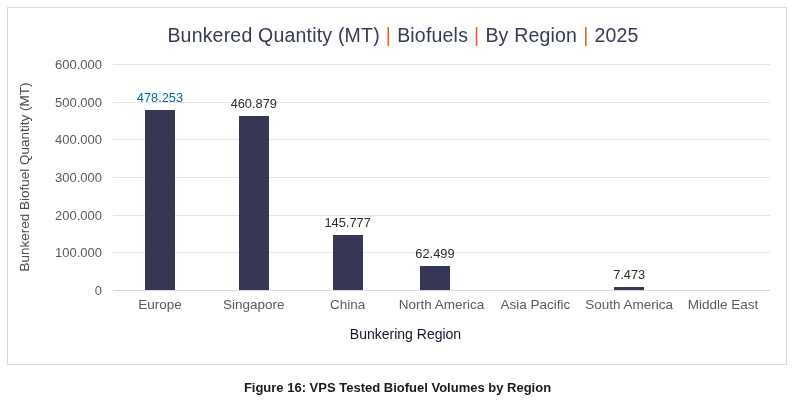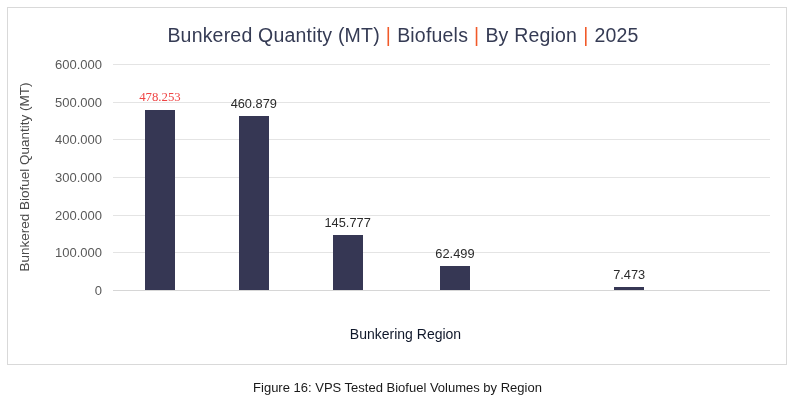--- a/index.html
+++ b/index.html
@@ -159,20 +159,21 @@
 
   
   .caption {
     position: absolute;
     left: 0;
     top: 380px;
     width: 795px;
     text-align: center;
     font-size: 13px;
     color: #1a1a1a;
+    font-weight: bold;
   }
 </style>
 </head>
 <body>
 
 <div class="figure-wrap">
 
   <div class="chart-card">
     <div class="chart-title" id="chart-title"><span class="seg">Bunkered Quantity (MT)</span><span class="pipe">|</span><span class="seg">Biofuels</span><span class="pipe">|</span><span class="seg">By Region</span><span class="pipe">|</span><span class="seg">2025</span></div>
   </div>
@@ -195,37 +196,46 @@
       <div class="gridline" style="top: 150.667px;"></div>
       <div class="gridline" style="top: 113px;"></div>
       <div class="gridline" style="top: 75.3333px;"></div>
       <div class="gridline" style="top: 37.6667px;"></div>
       <div class="gridline" style="top: 0px;"></div>
     </div>
 
   <div class="bars" id="bar-layer">
       <div class="bar-slot" style="left: 0px; width: 93.8571px;">
         <div class="bar" title="Europe: 478.253" style="height: 180.142px; background: rgb(54, 55, 84);"></div>
-        <div class="bar-label" style="bottom: 185.142px; color: #ef4444; font-family: Liberation Serif, serif;">478.253</div>
+        <div class="bar-label" style="bottom: 185.142px; color: #0369a1;">478.253</div>
       </div>
       <div class="bar-slot" style="left: 93.8571px; width: 93.8571px;">
         <div class="bar" title="Singapore: 460.879" style="height: 173.598px; background: rgb(54, 55, 84);"></div>
         <div class="bar-label" style="bottom: 178.598px; color: rgb(43, 43, 43); margin-top: 8px;">460.879</div>
       </div>
       <div class="bar-slot" style="left: 187.714px; width: 93.8571px;">
         <div class="bar" title="China: 145.777" style="height: 54.9093px; background: rgb(54, 55, 84);"></div>
         <div class="bar-label" style="bottom: 59.9093px; color: rgb(43, 43, 43);">145.777</div>
       </div>
-      <div class="bar-slot" style="left: 295px; width: 93.8571px; text-align: right;">
+      <div class="bar-slot" style="left: 275px; width: 93.8571px; text-align: right;">
         <div class="bar" title="North America: 62.499" style="height: 23.5413px; background: rgb(54, 55, 84);"></div>
         <div class="bar-label" style="bottom: 28.5413px; color: rgb(43, 43, 43);">62.499</div>
       </div>
       <div class="bar-slot" style="left: 469.286px; width: 93.8571px;">
         <div class="bar" title="South America: 7.473" style="height: 2.81483px; background: rgb(54, 55, 84);"></div>
         <div class="bar-label" style="bottom: 7.81483px; color: rgb(43, 43, 43);">7.473</div>
       </div>
     </div>
 
+  <div class="xticks" id="xtick-layer">
+      <div class="xtick" style="left: 46.9286px;">Europe</div>
+      <div class="xtick" style="left: 140.786px;">Singapore</div>
+      <div class="xtick" style="left: 234.643px;">China</div>
+      <div class="xtick" style="left: 328.5px;">North America</div>
+      <div class="xtick" style="left: 422.357px;">Asia Pacific</div>
+      <div class="xtick" style="left: 516.214px;">South America</div>
+      <div class="xtick" style="left: 610.071px;">Middle East</div>
+    </div>
 
   <div class="xaxis-title">Bunkering Region</div>
 
   <div class="caption">Figure 16: VPS Tested Biofuel Volumes by Region</div>
 </div>
 
 </body></html>

